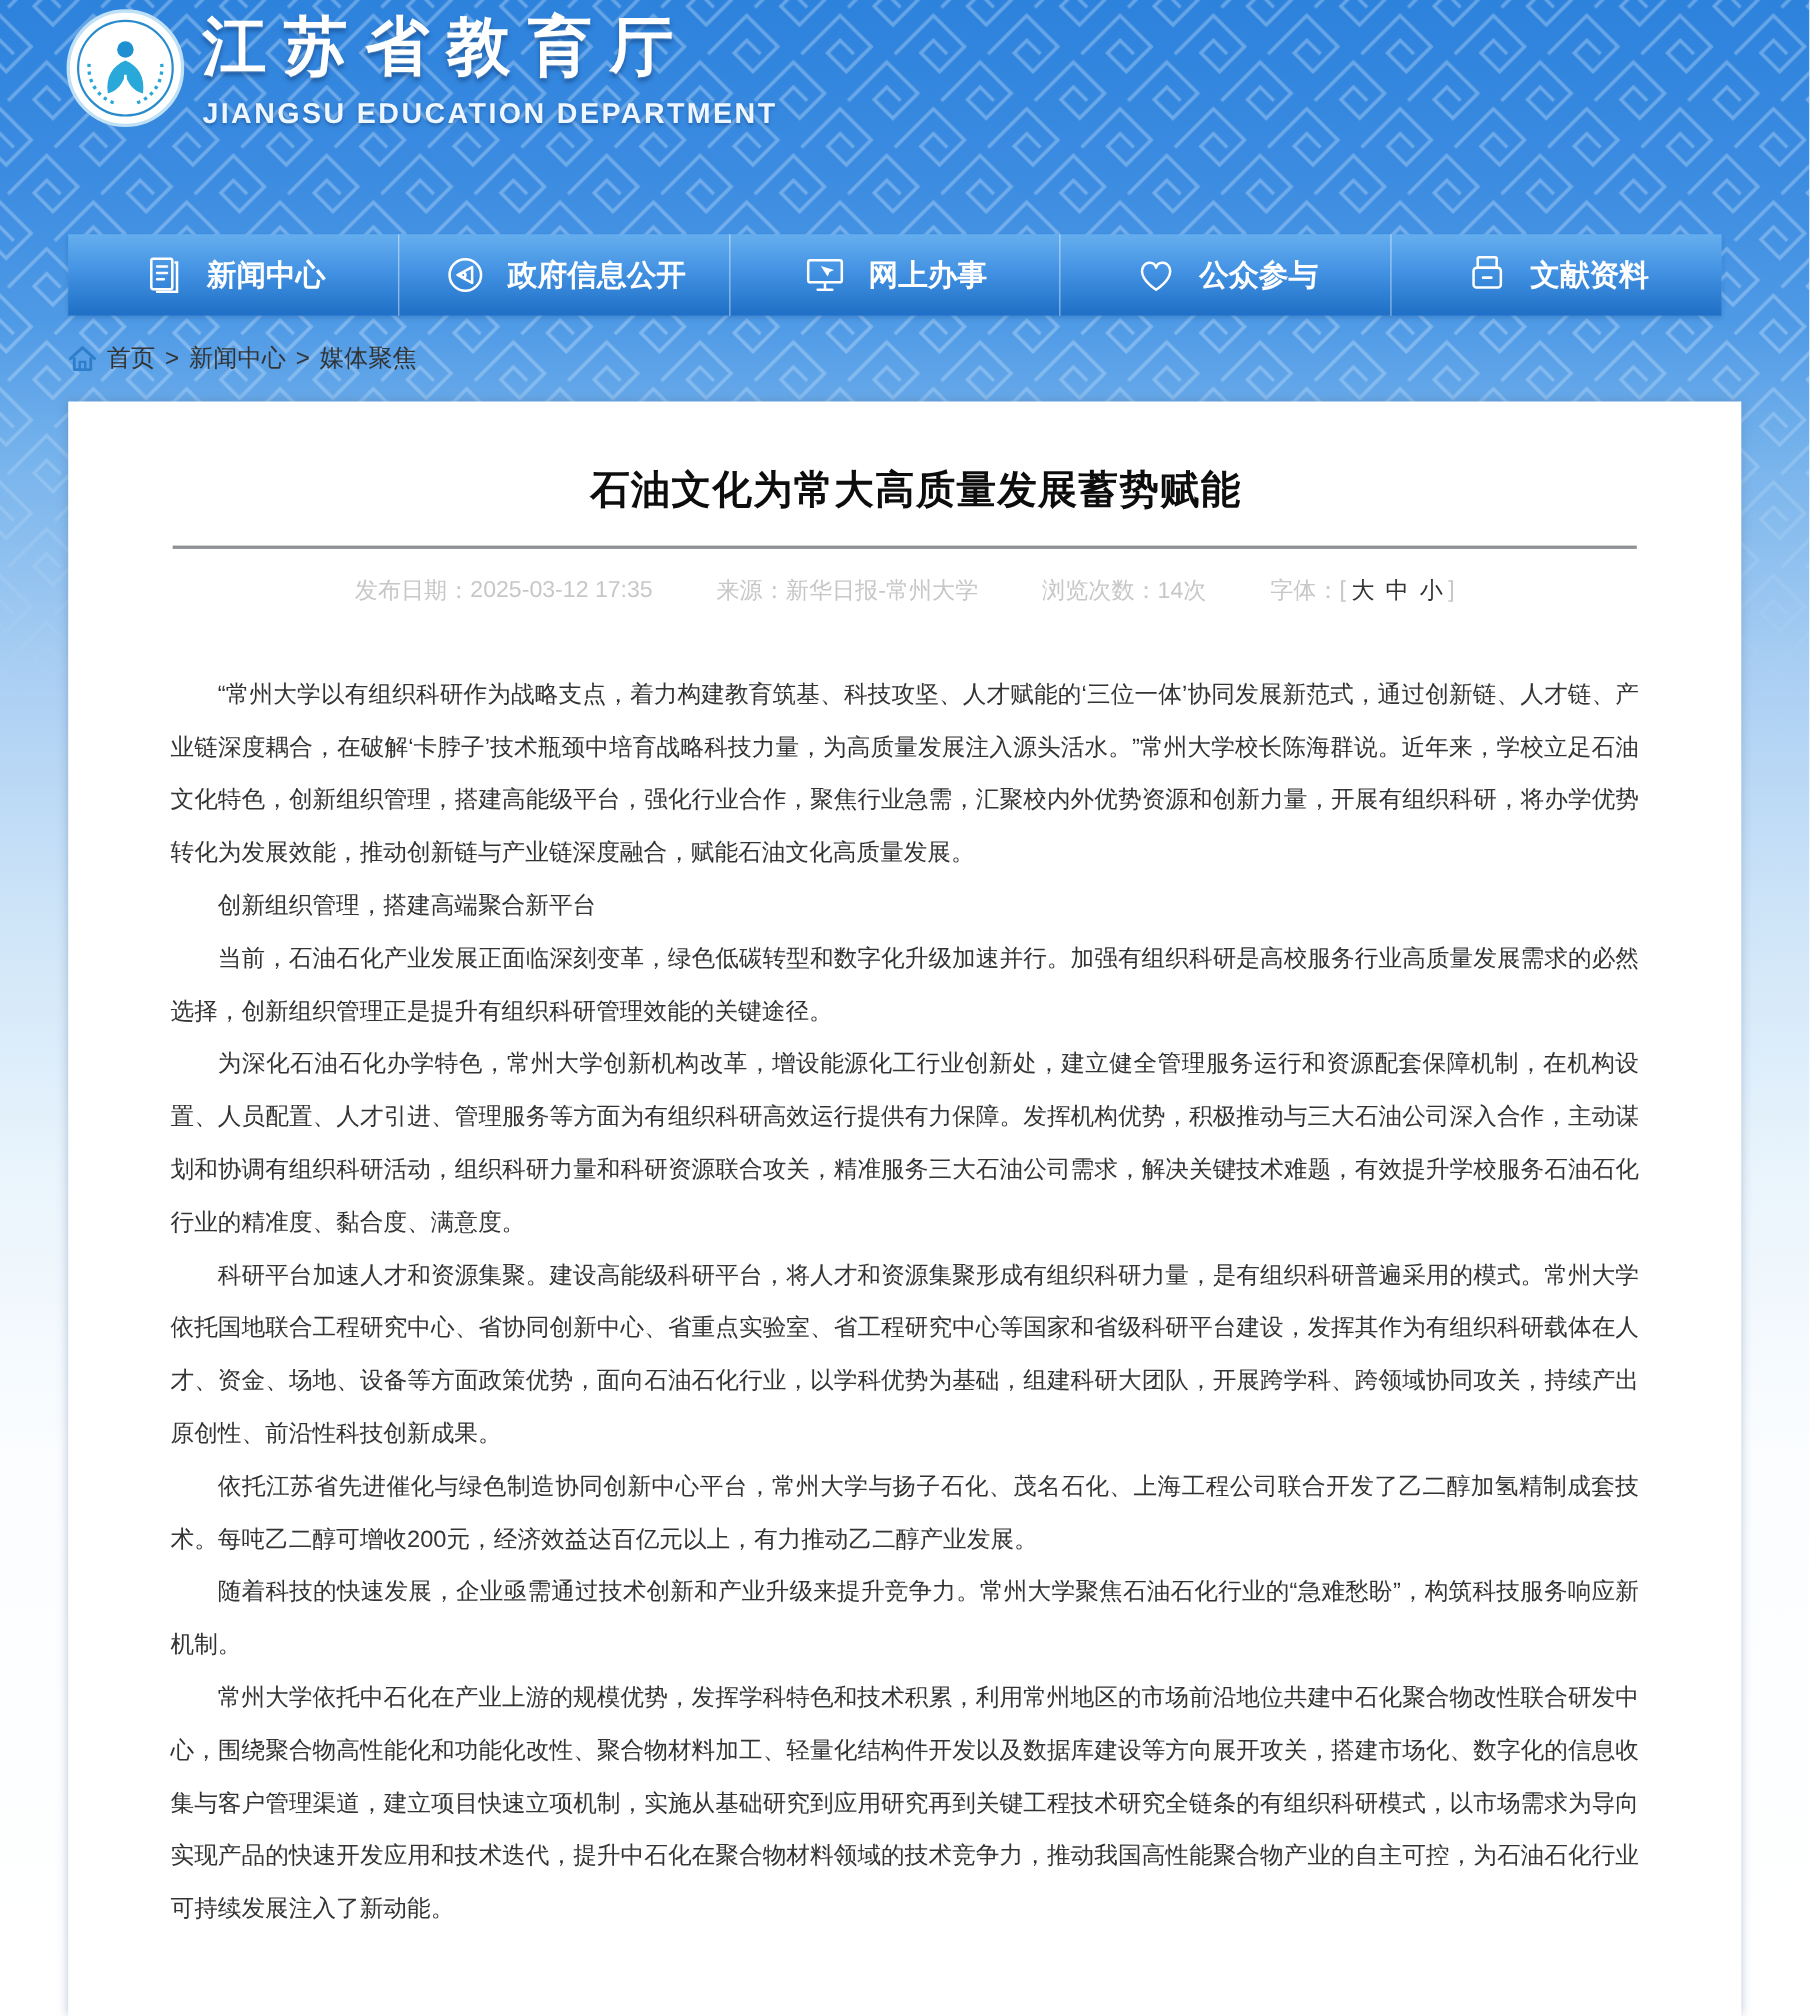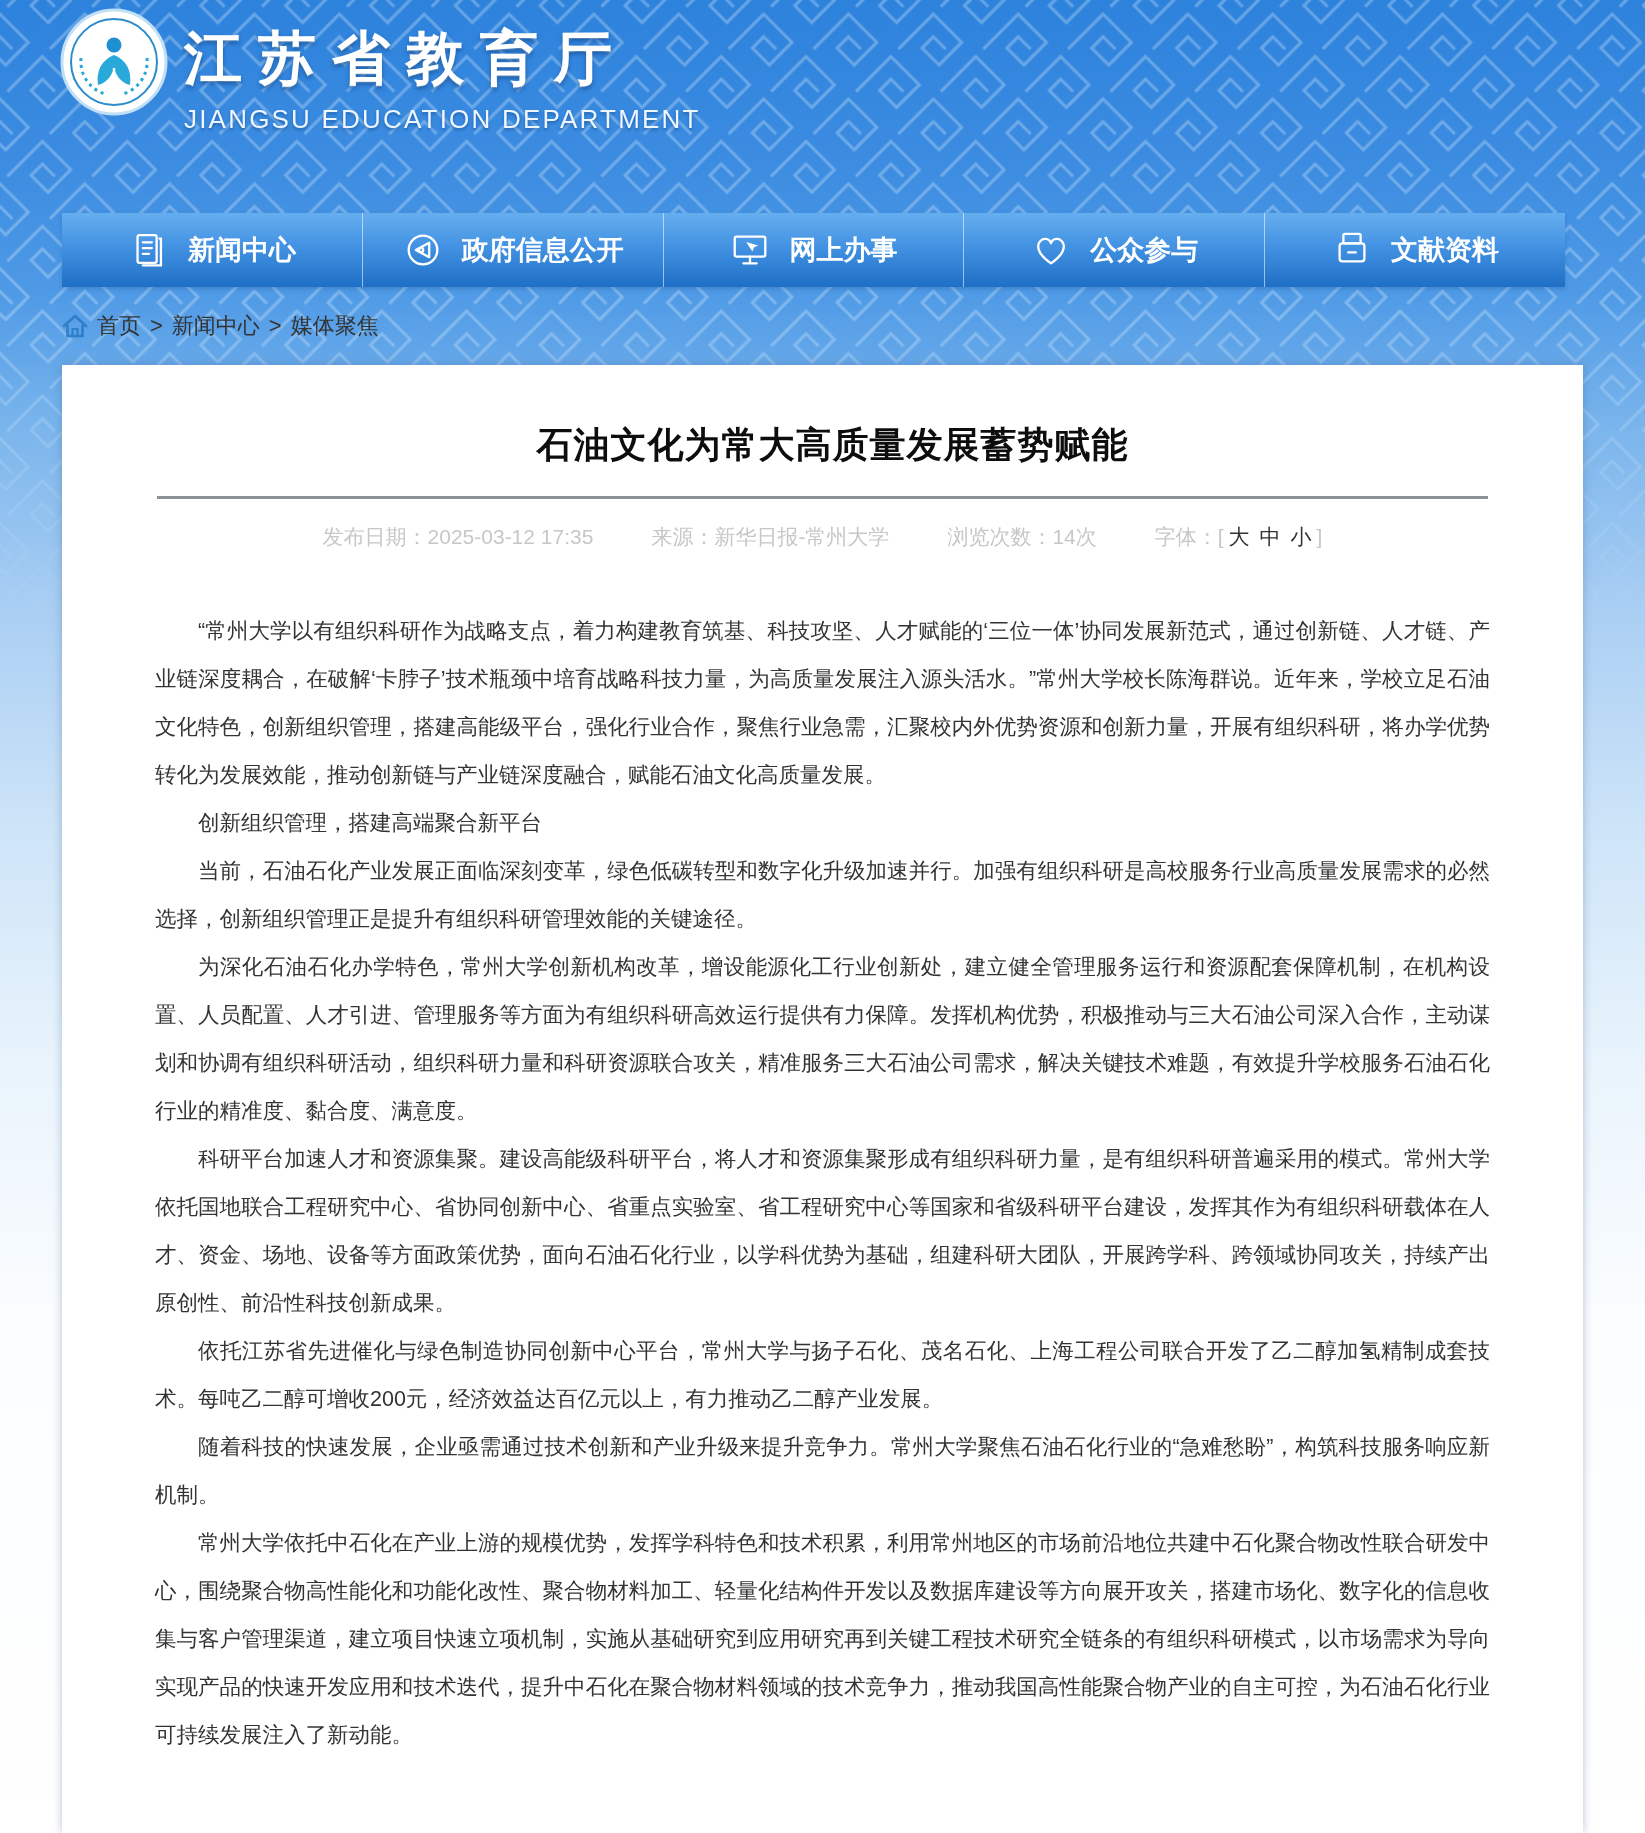--- a/index.html
+++ b/index.html
@@ -17,28 +17,28 @@
       #2d82dc 0%, #3c8ce1 9%, #4f9ae6 16%, #78b4ec 23%,
       #a9cef3 33%, #cde4f8 45%, #e9f4fc 58%, #fbfdff 72%, #ffffff 100%);
   }
   .bg-pattern {
     position: absolute; left: 0; top: 0; width: 1645px; height: 640px;
   }
 
   
   .site-header { position: absolute; left: 0; top: 0; width: 1645px; height: 213px; }
   .logo-badge { position: absolute; left: 60px; top: 8px; width: 108px; height: 108px; }
-  .title-block { position: absolute; left: 184px; top: 20px; }
+  .title-block { position: absolute; left: 184px; top: 4px; }
   .site-title {
     font-size: 58px; font-weight: 700; color: #ffffff;
     letter-spacing: 16px; white-space: nowrap;
     text-shadow: 0 3px 4px rgba(12, 54, 110, 0.5), 0 1px 0 rgba(255,255,255,0.35);
   }
   .site-subtitle {
-    margin-top: 6px; font-size: 26px; font-weight: 400; color: #eef6ff;
+    margin-top: 6px; font-size: 26px; font-weight: 700; color: #eef6ff;
     letter-spacing: 2.2px; white-space: nowrap;
     text-shadow: 0 2px 3px rgba(12, 54, 110, 0.45);
   }
   .search-box {
     position: absolute; left: 1105px; top: 44px; width: 460px; height: 62px;
     border-radius: 31px;
     background: rgba(255, 255, 255, 0.42);
     border: 1px solid rgba(44, 84, 180, 0.65);
     display: flex; align-items: center;
   }

